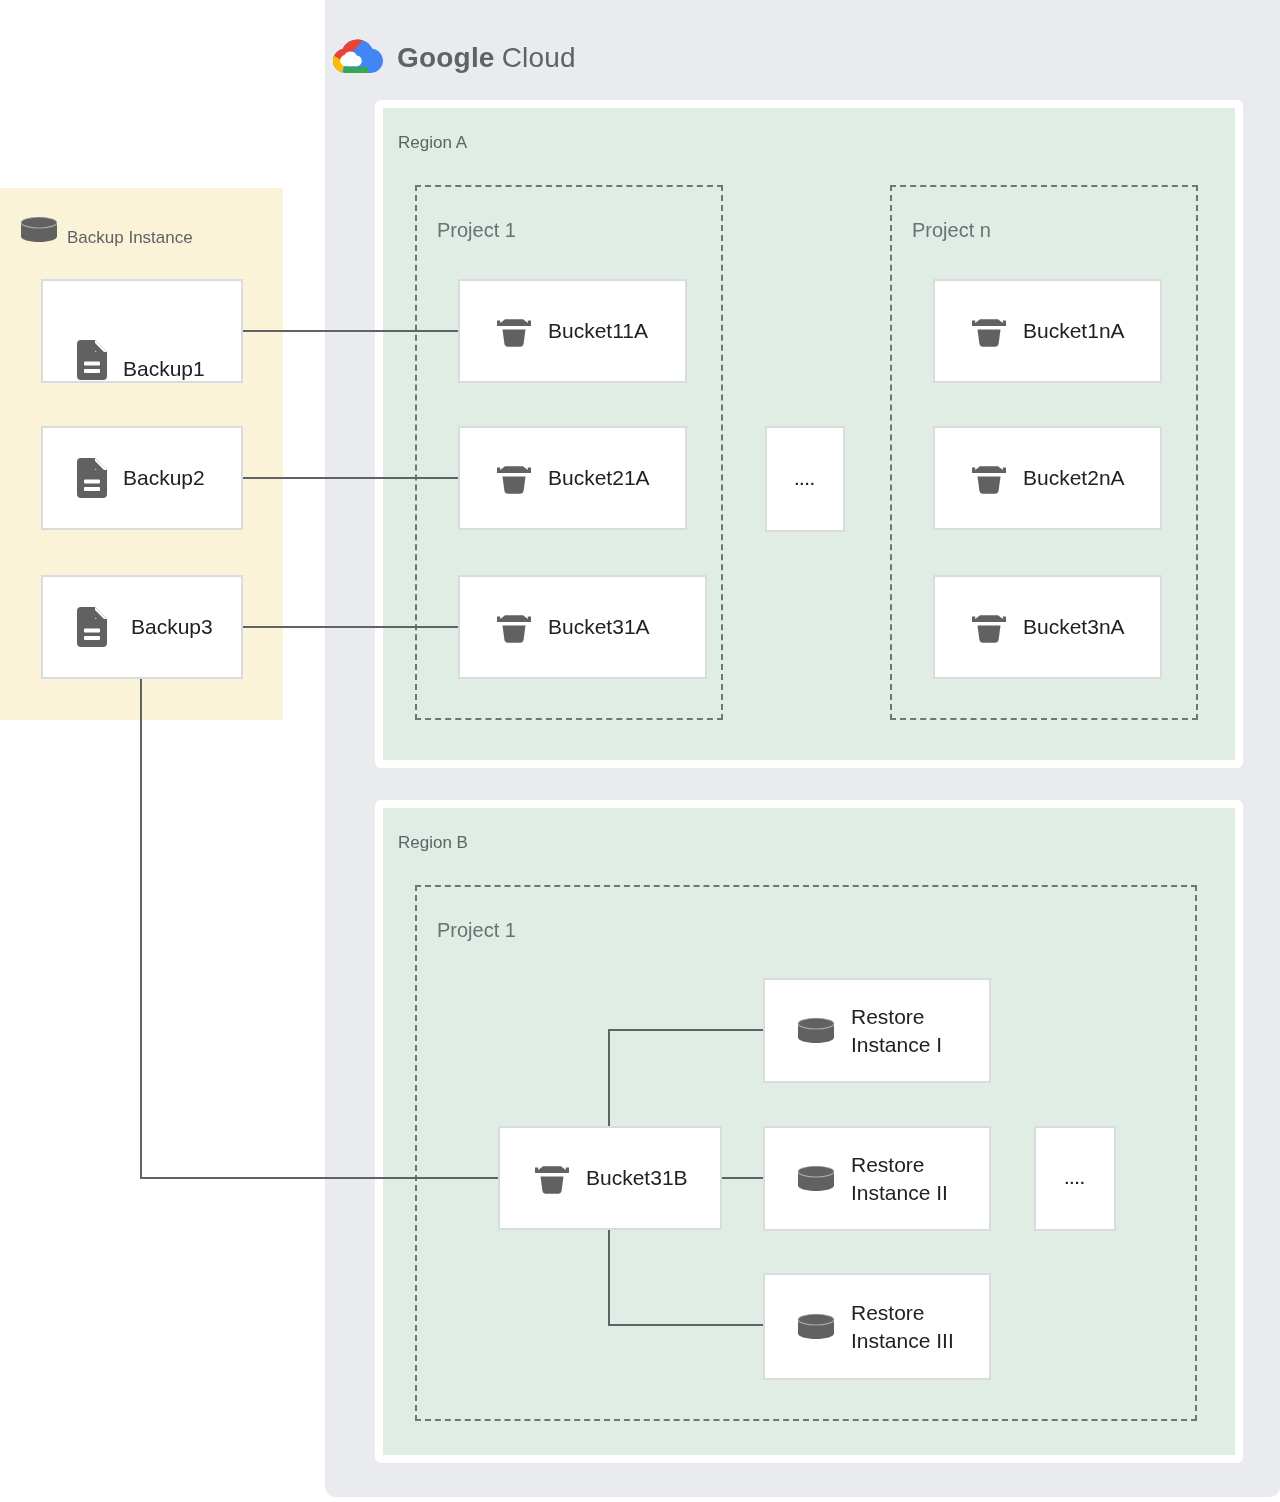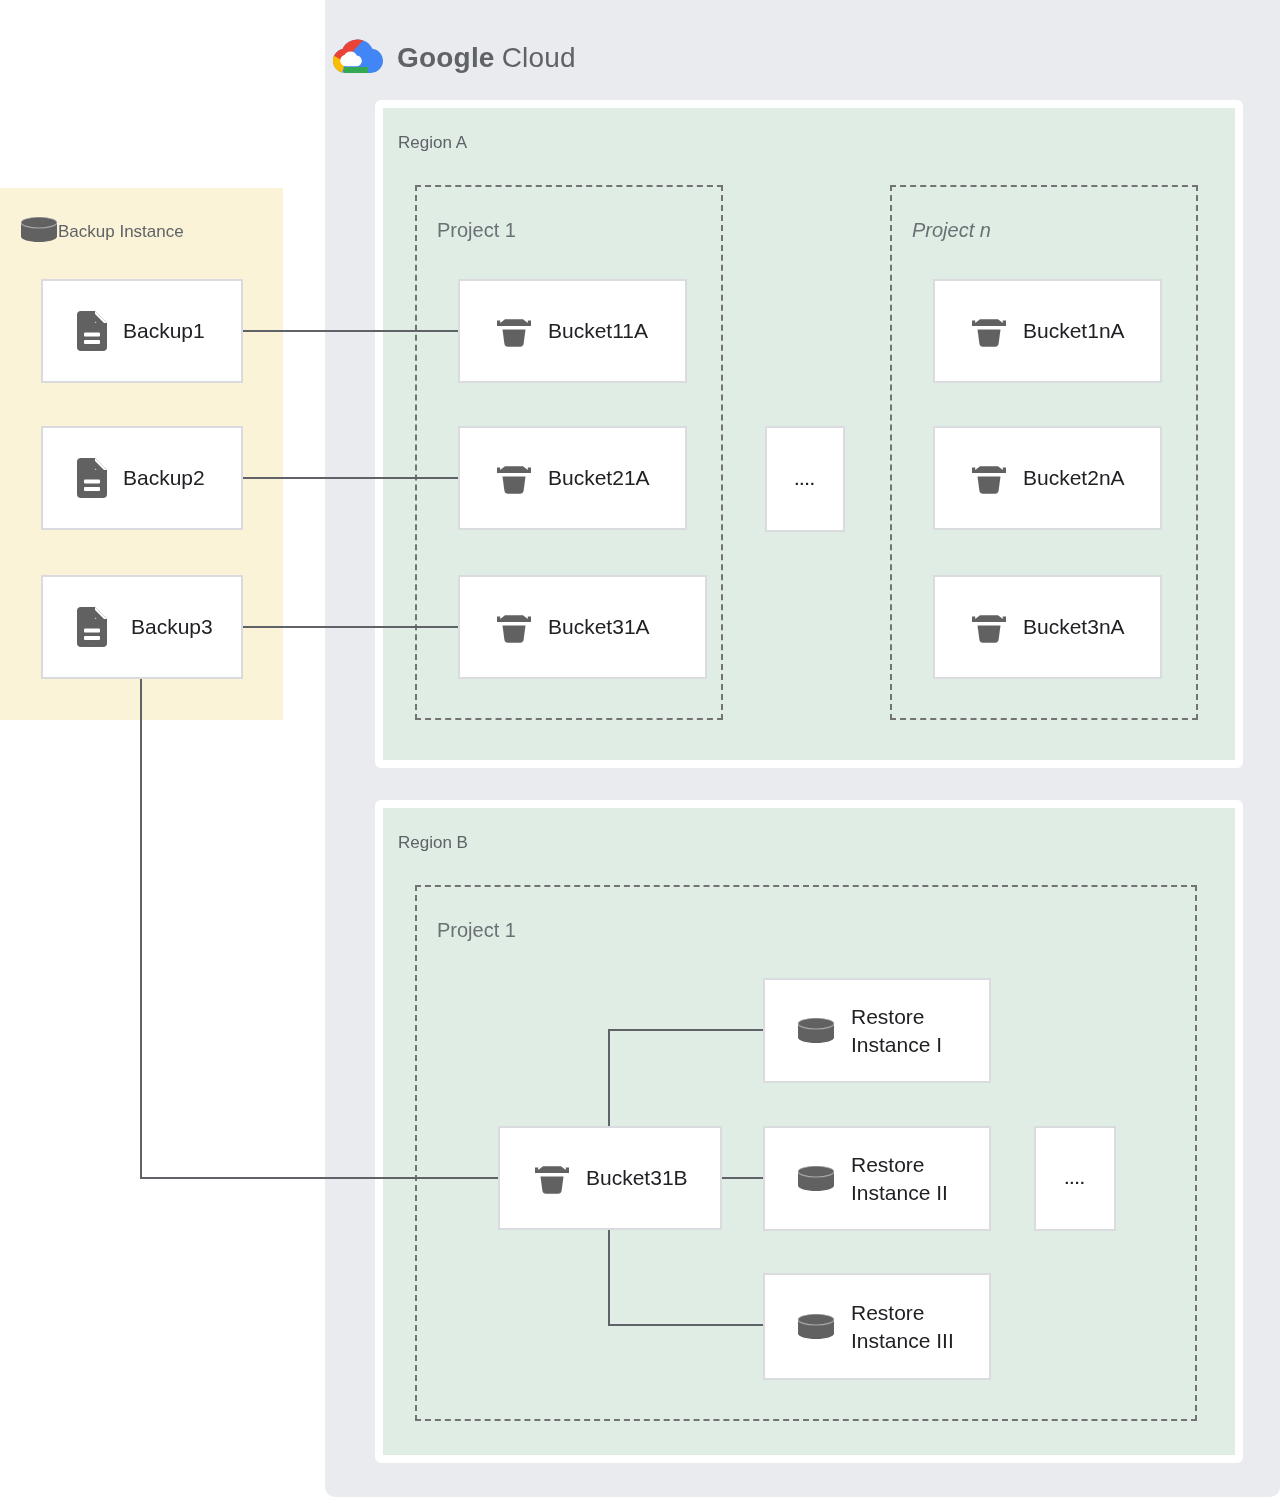--- a/index.html
+++ b/index.html
@@ -37,21 +37,21 @@
   }
   .project-label{
     position:absolute;font-size:20px;color:#6B7075;
   }
   .yellow-panel{
     position:absolute;left:0;top:188px;width:283px;height:532px;
     background:#FBF3D8;
   }
   .panel-header{
     position:absolute;left:20px;top:216px;
-    display:flex;align-items:center;gap:0;
+    display:flex;align-items:flex-end;gap:9px;
     font-size:17px;color:#5F6368;
   }
   .node{
     position:absolute;background:#ffffff;border:2px solid #D9DBDE;
     box-sizing:border-box;display:flex;align-items:center;
     font-size:21px;color:#202124;
   }
   .node .ic{flex:0 0 auto;display:flex;}
   .node-label{white-space:nowrap;}
   .two-line{line-height:28px;}
@@ -110,21 +110,21 @@
   <div class="region" style="left:375px;top:100px;height:668px;"></div>
   <div class="region-label" style="left:398px;top:133px;">Region A</div>
 
   <div class="region" style="left:375px;top:800px;height:663px;"></div>
   <div class="region-label" style="left:398px;top:833px;">Region B</div>
 
   <div class="project" style="left:415px;top:185px;width:308px;height:535px;"></div>
   <div class="project-label" style="left:437px;top:219px;">Project 1</div>
 
   <div class="project" style="left:890px;top:185px;width:308px;height:535px;"></div>
-  <div class="project-label" style="left:912px;top:219px;font-style:italic;">Project n</div>
+  <div class="project-label" style="left:912px;top:219px;">Project n</div>
 
   <div class="project" style="left:415px;top:885px;width:782px;height:536px;"></div>
   <div class="project-label" style="left:437px;top:919px;">Project 1</div>
 
   <div class="yellow-panel"></div>
   <div class="panel-header">
     <span class="ic">
       <svg width="38" height="27" viewBox="0 0 38 27">
           <use href="#icon-db"></use>
         </svg>
@@ -136,21 +136,21 @@
   <div class="conn" style="left:243px;top:477px;width:215px;height:2px;"></div>
   <div class="conn" style="left:243px;top:626px;width:215px;height:2px;"></div>
   <div class="conn" style="left:140px;top:679px;width:2px;height:499px;"></div>
   <div class="conn" style="left:140px;top:1177px;width:358px;height:2px;"></div>
   <div class="conn" style="left:608px;top:1029px;width:2px;height:97px;"></div>
   <div class="conn" style="left:608px;top:1029px;width:155px;height:2px;"></div>
   <div class="conn" style="left:722px;top:1177px;width:41px;height:2px;"></div>
   <div class="conn" style="left:608px;top:1230px;width:2px;height:96px;"></div>
   <div class="conn" style="left:608px;top:1324px;width:155px;height:2px;"></div>
 
-  <div class="node" style="left:41px;top:279px;width:202px;height:104px;padding-left:33px;gap:15px;">
+  <div class="node" style="left:41px;top:279px;width:202px;height:104px;padding-left:33px;gap:15px;align-items:flex-end;">
     <span class="ic">
         <svg width="32" height="42" viewBox="0 0 32 42">
           <use href="#icon-doc"></use>
         </svg>
       </span>
     <span class="node-label">Backup1</span>
   </div>
   <div class="node" style="left:41px;top:426px;width:202px;height:104px;padding-left:33px;gap:15px;">
     <span class="ic">
         <svg width="32" height="42" viewBox="0 0 32 42">

